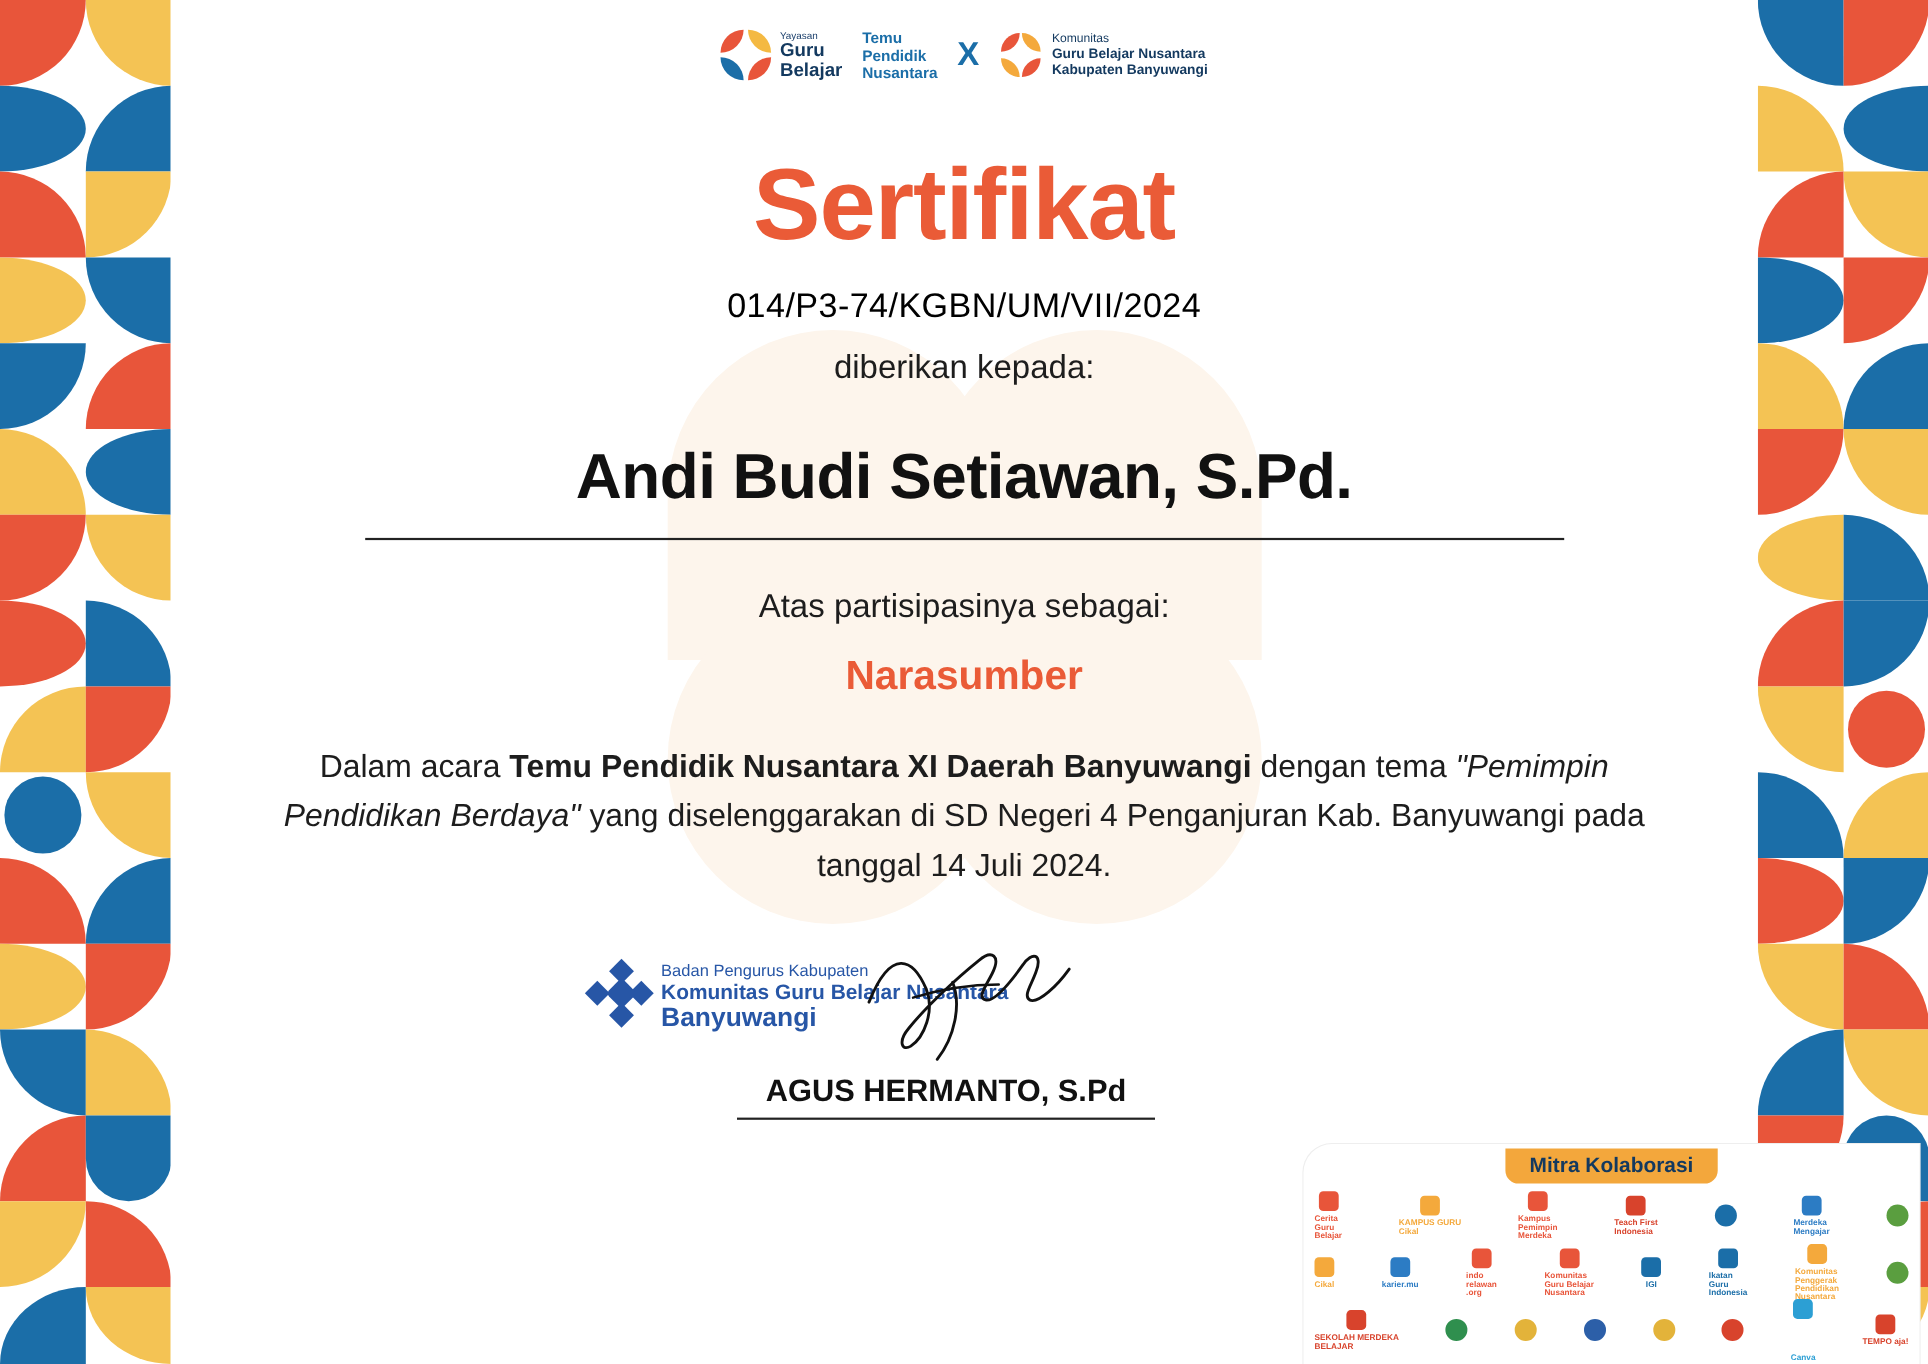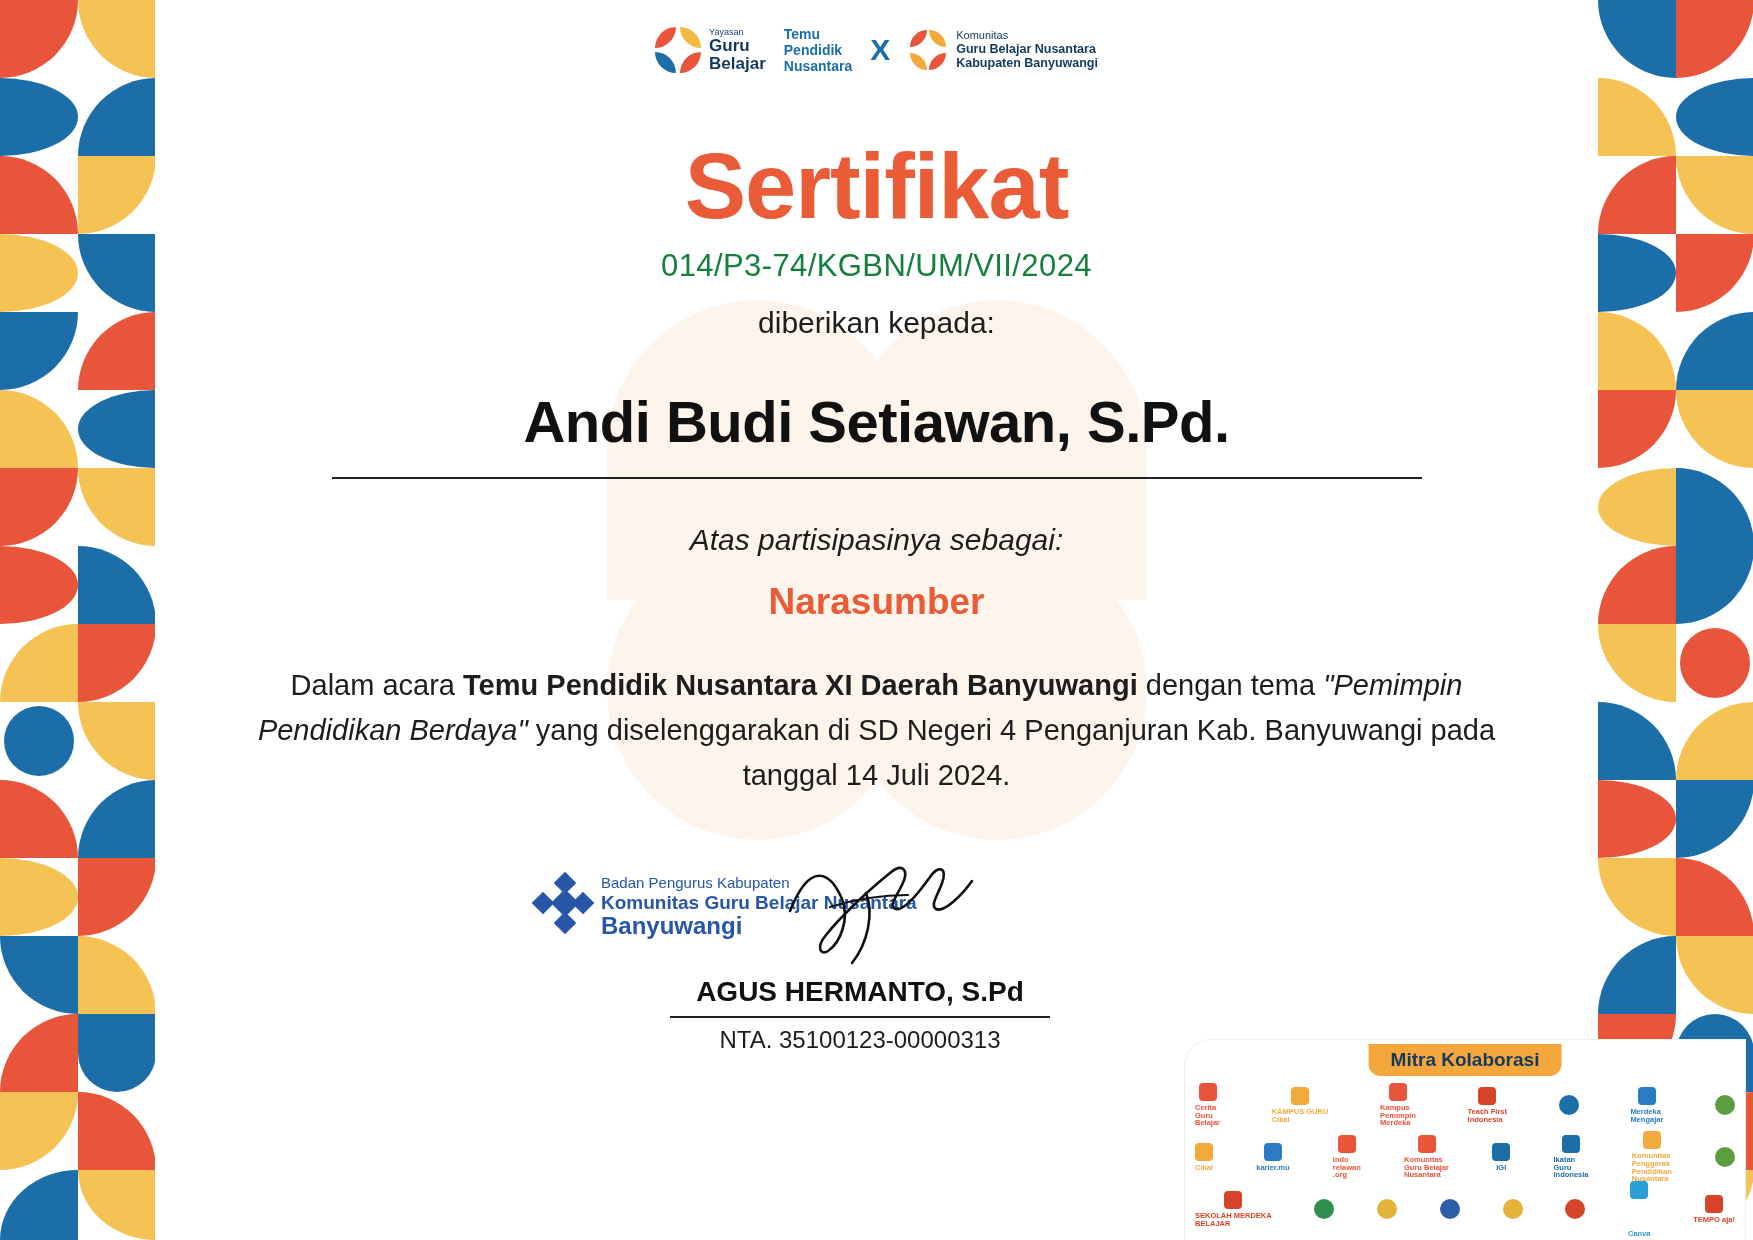--- a/index.html
+++ b/index.html
@@ -122,23 +122,23 @@
   }
   .title {
     margin-top: 140px;
     font-size: 92px;
     font-weight: bold;
     color: #ea5b37;
     letter-spacing: -1px;
     line-height: 1;
   }
   .cert-number {
-    margin-top: 16px;
+    margin-top: 28px;
     font-size: 31px;
-    color: #15803d;
+    color: #000000;
     letter-spacing: 0.4px;
   }
   .given-to {
     margin-top: 22px;
     font-size: 30px;
     color: #1d1d1d;
   }
   .recipient {
     margin-top: 48px;
     font-size: 58px;
@@ -149,21 +149,20 @@
   .rule {
     margin: 22px auto 0 auto;
     width: 1090px;
     height: 2px;
     background: #222;
   }
   .as-label {
     margin-top: 44px;
     font-size: 30px;
     color: #1d1d1d;
-    font-style: italic;
   }
   .role {
     margin-top: 24px;
     font-size: 37px;
     font-weight: bold;
     color: #ea5b37;
   }
   .desc {
     margin: 40px auto 0 auto;
     width: 1320px;
@@ -437,21 +436,20 @@
 
       <svg class="scribble" viewBox="0 0 230 120">
         <path d="M20,60 C40,10 60,20 72,48 C80,68 70,92 58,100 C50,105 46,96 56,84 C72,64 100,38 120,22 C132,12 140,18 132,34 C126,46 118,56 126,58 C134,60 150,40 160,26 C168,14 178,16 172,32 C168,44 160,54 166,58 C174,62 192,44 202,30" fill="none" stroke="#111" stroke-width="2.6" stroke-linecap="round"></path>
         <path d="M96,42 C104,62 98,92 82,112" fill="none" stroke="#111" stroke-width="2.6" stroke-linecap="round"></path>
         <path d="M60,56 C86,48 112,44 138,44" fill="none" stroke="#111" stroke-width="2.2" stroke-linecap="round"></path>
       </svg>
     </div>
 
     <div class="signer-name">AGUS HERMANTO, S.Pd</div>
     <div class="sign-rule"></div>
-    <div class="nta">NTA. 35100123-00000313</div>
   </div>
 
   <div class="partners">
     <div class="partners-title">Mitra Kolaborasi</div>
     <div class="partner-grid" id="partner-grid">
         <div class="partner-row">
           <div class="partner">
             <span class="p-mark" style="background: rgb(232, 85, 58);"></span>
             <span style="color: rgb(232, 85, 58);">Cerita<br>Guru<br>Belajar</span>
           </div>

